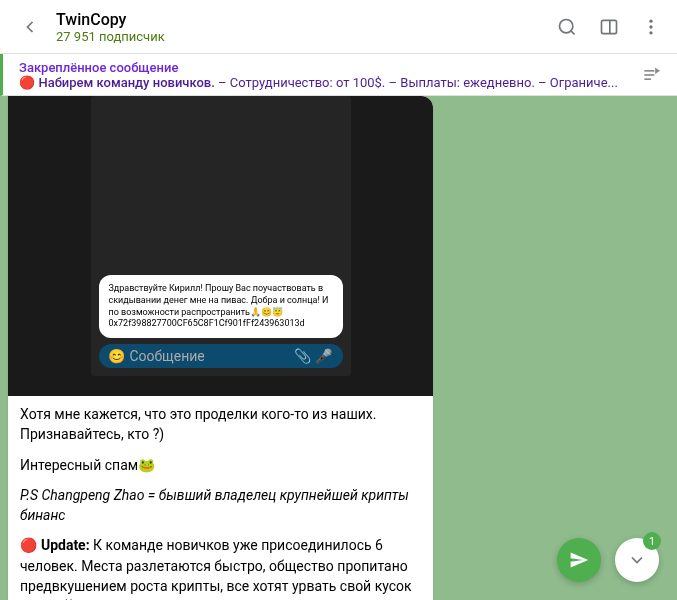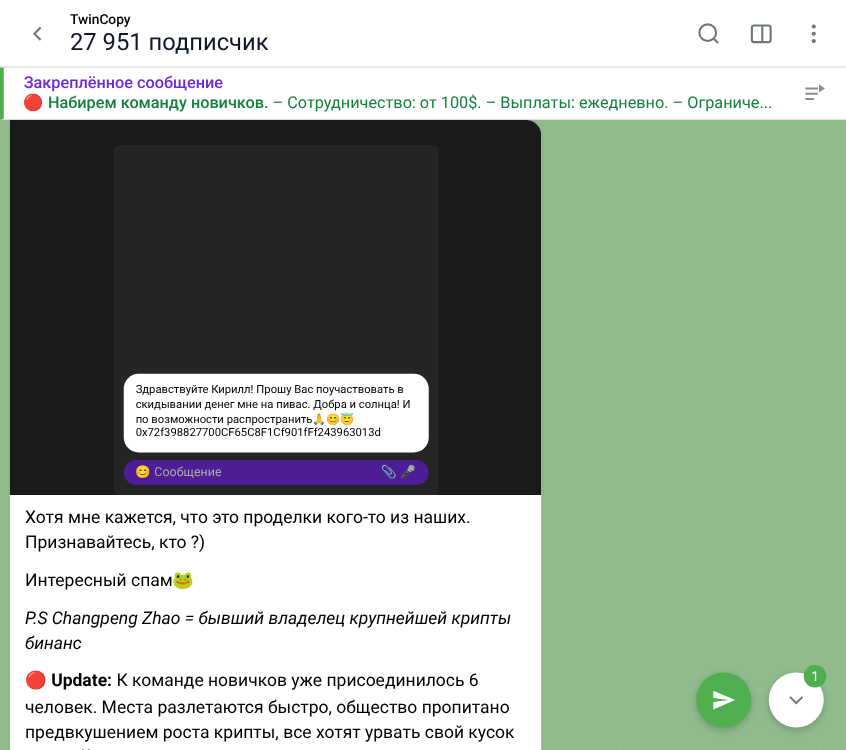--- a/index.html
+++ b/index.html
@@ -1,36 +1,36 @@
 <!DOCTYPE html>
 <html><head>
 <meta charset="utf-8">
 <style>
 *{margin:0;padding:0;box-sizing:border-box}
 body{font-family:-apple-system,BlinkMacSystemFont,"Segoe UI",Roboto,sans-serif;width:677px;height:600px;overflow:hidden;background:#8FBB8D;position:relative}
 .header{height:54px;background:#fff;display:flex;align-items:center;padding:0 12px;border-bottom:1px solid #e0e0e0}
 .back-btn{color:#707579;padding:8px;cursor:pointer}
 .channel-info{flex:1;margin-left:8px}
-.channel-name{font-size:11px;font-weight:500;color:#000}
-.channel-subs{font-size:19px;color:#0f172a}
+.channel-name{font-size:16px;font-weight:500;color:#000}
+.channel-subs{font-size:13px;color:#4d7c0f}
 .header-actions{display:flex;gap:14px;color:#707579}
 .header-actions span{cursor:pointer;padding:4px}
 .pinned{height:42px;background:#fff;display:flex;align-items:center;padding:0 16px;border-bottom:1px solid #e0e0e0;border-left:3px solid #4fae4e}
 .pinned-content{flex:1;overflow:hidden;font-size:13px;min-width:0}
 .pinned-title{color:#6d28d9;font-weight:500}
-.pinned-text{color:#15803d;white-space:nowrap;overflow:hidden;text-overflow:ellipsis}
+.pinned-text{color:#4c1d95;white-space:nowrap;overflow:hidden;text-overflow:ellipsis}
 .pinned-text .bold{font-weight:500}
 .pinned-icon{color:#8b8b8b;margin-left:8px;flex-shrink:0}
 .chat-area{position:absolute;top:96px;bottom:0;left:0;right:0;background:#8FBB8D}
 .chat-pattern{position:absolute;inset:0;opacity:0.08;background-image:radial-gradient(circle at 20% 30%,#fff 1px,transparent 1px),radial-gradient(circle at 60% 70%,#fff 1px,transparent 1px),radial-gradient(circle at 80% 20%,#fff 1px,transparent 1px);background-size:80px 80px}
 .message{background:#fff;border-radius:0 12px 12px 12px;width:425px;margin-left:8px;overflow:hidden;box-shadow:0 1px 2px rgba(0,0,0,0.1)}
-.msg-media{height:300px;background:#1a1a1a;position:relative;display:flex;align-items:flex-end;justify-content:center}
+.msg-media{height:300px;background:#1a1a1a;position:relative;display:flex;align-items:flex-start;justify-content:center}
 .screenshot-inner{width:260px;height:280px;background:#252525;border-radius:4px;display:flex;flex-direction:column;justify-content:flex-end;padding:8px;position:relative}
 .inner-bubble{background:#fff;border-radius:12px;padding:8px 10px;font-size:9px;line-height:1.3;color:#000;margin-bottom:6px}
-.inner-input{background:#4c1d95;border-radius:16px;padding:4px 10px;font-size:10px;color:#aaa;display:flex;align-items:center;justify-content:space-between}
+.inner-input{background:#0c4a6e;border-radius:16px;padding:4px 10px;font-size:14px;color:#aaa;display:flex;align-items:center;justify-content:space-between}
 .msg-text{padding:8px 12px 6px;font-size:14px;line-height:1.45;color:#000}
 .msg-text p{margin-bottom:10px}
 .msg-text p:last-of-type{margin-bottom:0}
 .italic{font-style:italic}
 .scroll-down{position:absolute;bottom:18px;right:18px;width:44px;height:44px;border-radius:50%;background:#fff;box-shadow:0 2px 6px rgba(0,0,0,0.2);display:flex;align-items:center;justify-content:center;cursor:pointer}
 .scroll-badge{position:absolute;top:-6px;right:-2px;background:#4fae4e;color:#fff;font-size:11px;border-radius:10px;min-width:18px;height:18px;display:flex;align-items:center;justify-content:center;padding:0 4px}
 .send-btn{position:absolute;bottom:18px;right:76px;width:44px;height:44px;border-radius:50%;background:#4fae4e;display:flex;align-items:center;justify-content:center;cursor:pointer;box-shadow:0 2px 6px rgba(0,0,0,0.2)}
 svg{display:block}
 </style>
 </head>

